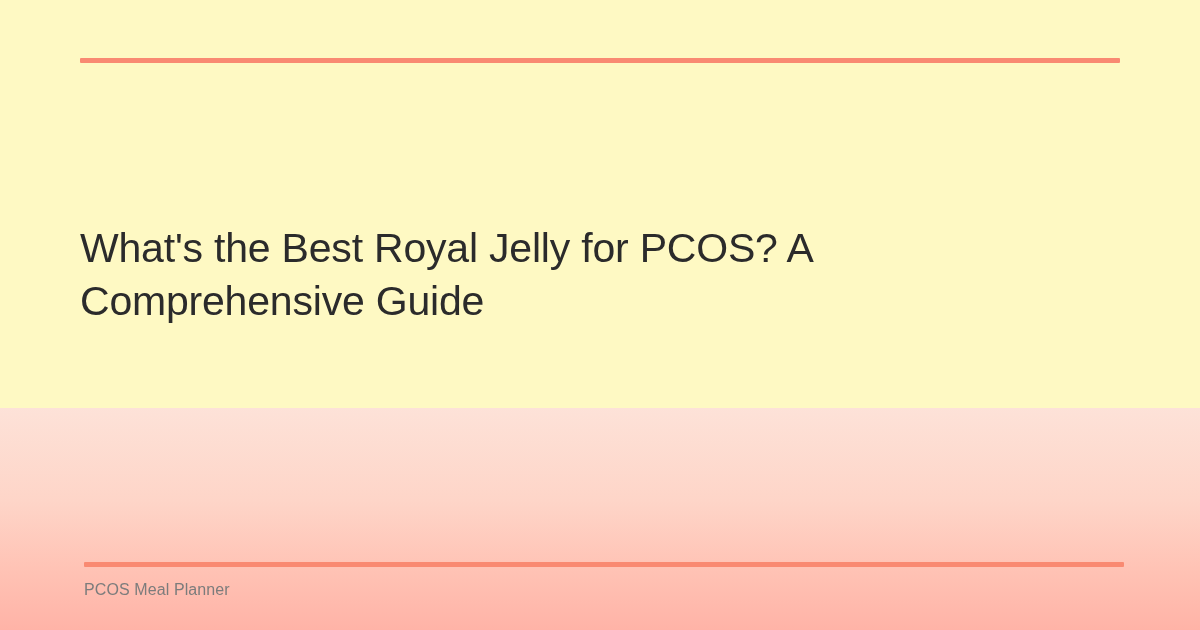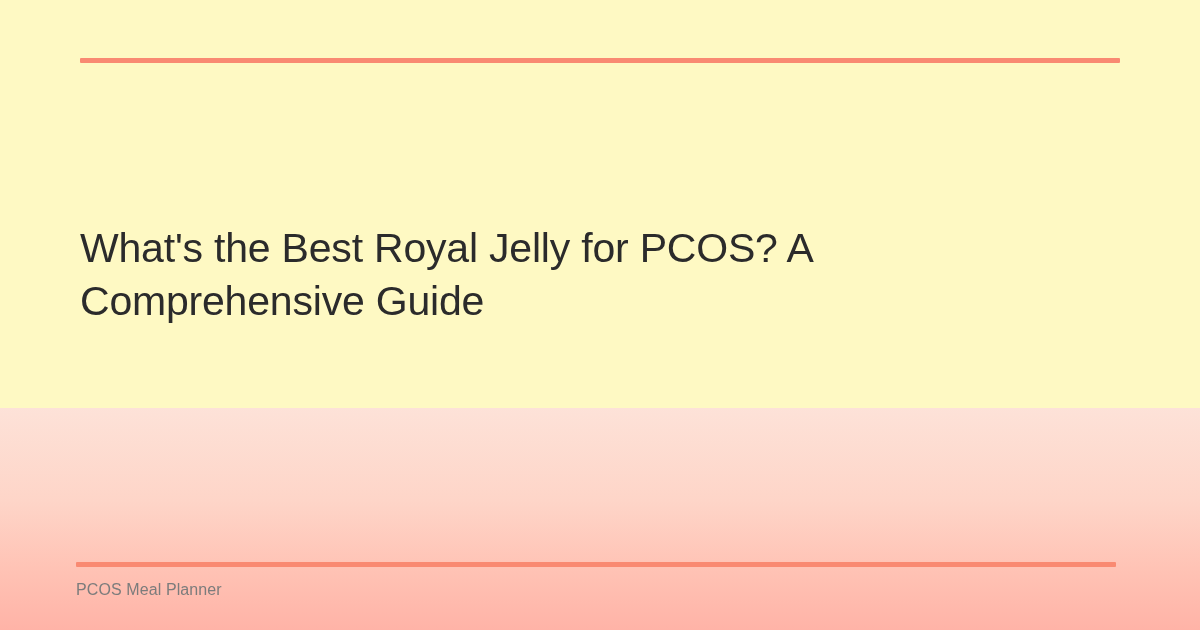--- a/index.html
+++ b/index.html
@@ -59,21 +59,21 @@
     line-height:53px;
     font-weight:400;
     color:#2B2B2B;
     letter-spacing:-0.2px;
     white-space:pre-line;
   }
 
   
   .footer {
     position:absolute;
-    left:76px;
+    left:84px;
     width:1040px;
     top:580px;
     display:flex;
     align-items:center;
     justify-content:space-between;
   }
   .footer-brand,
   .footer-domain {
     font-size:16px;
     line-height:20px;

